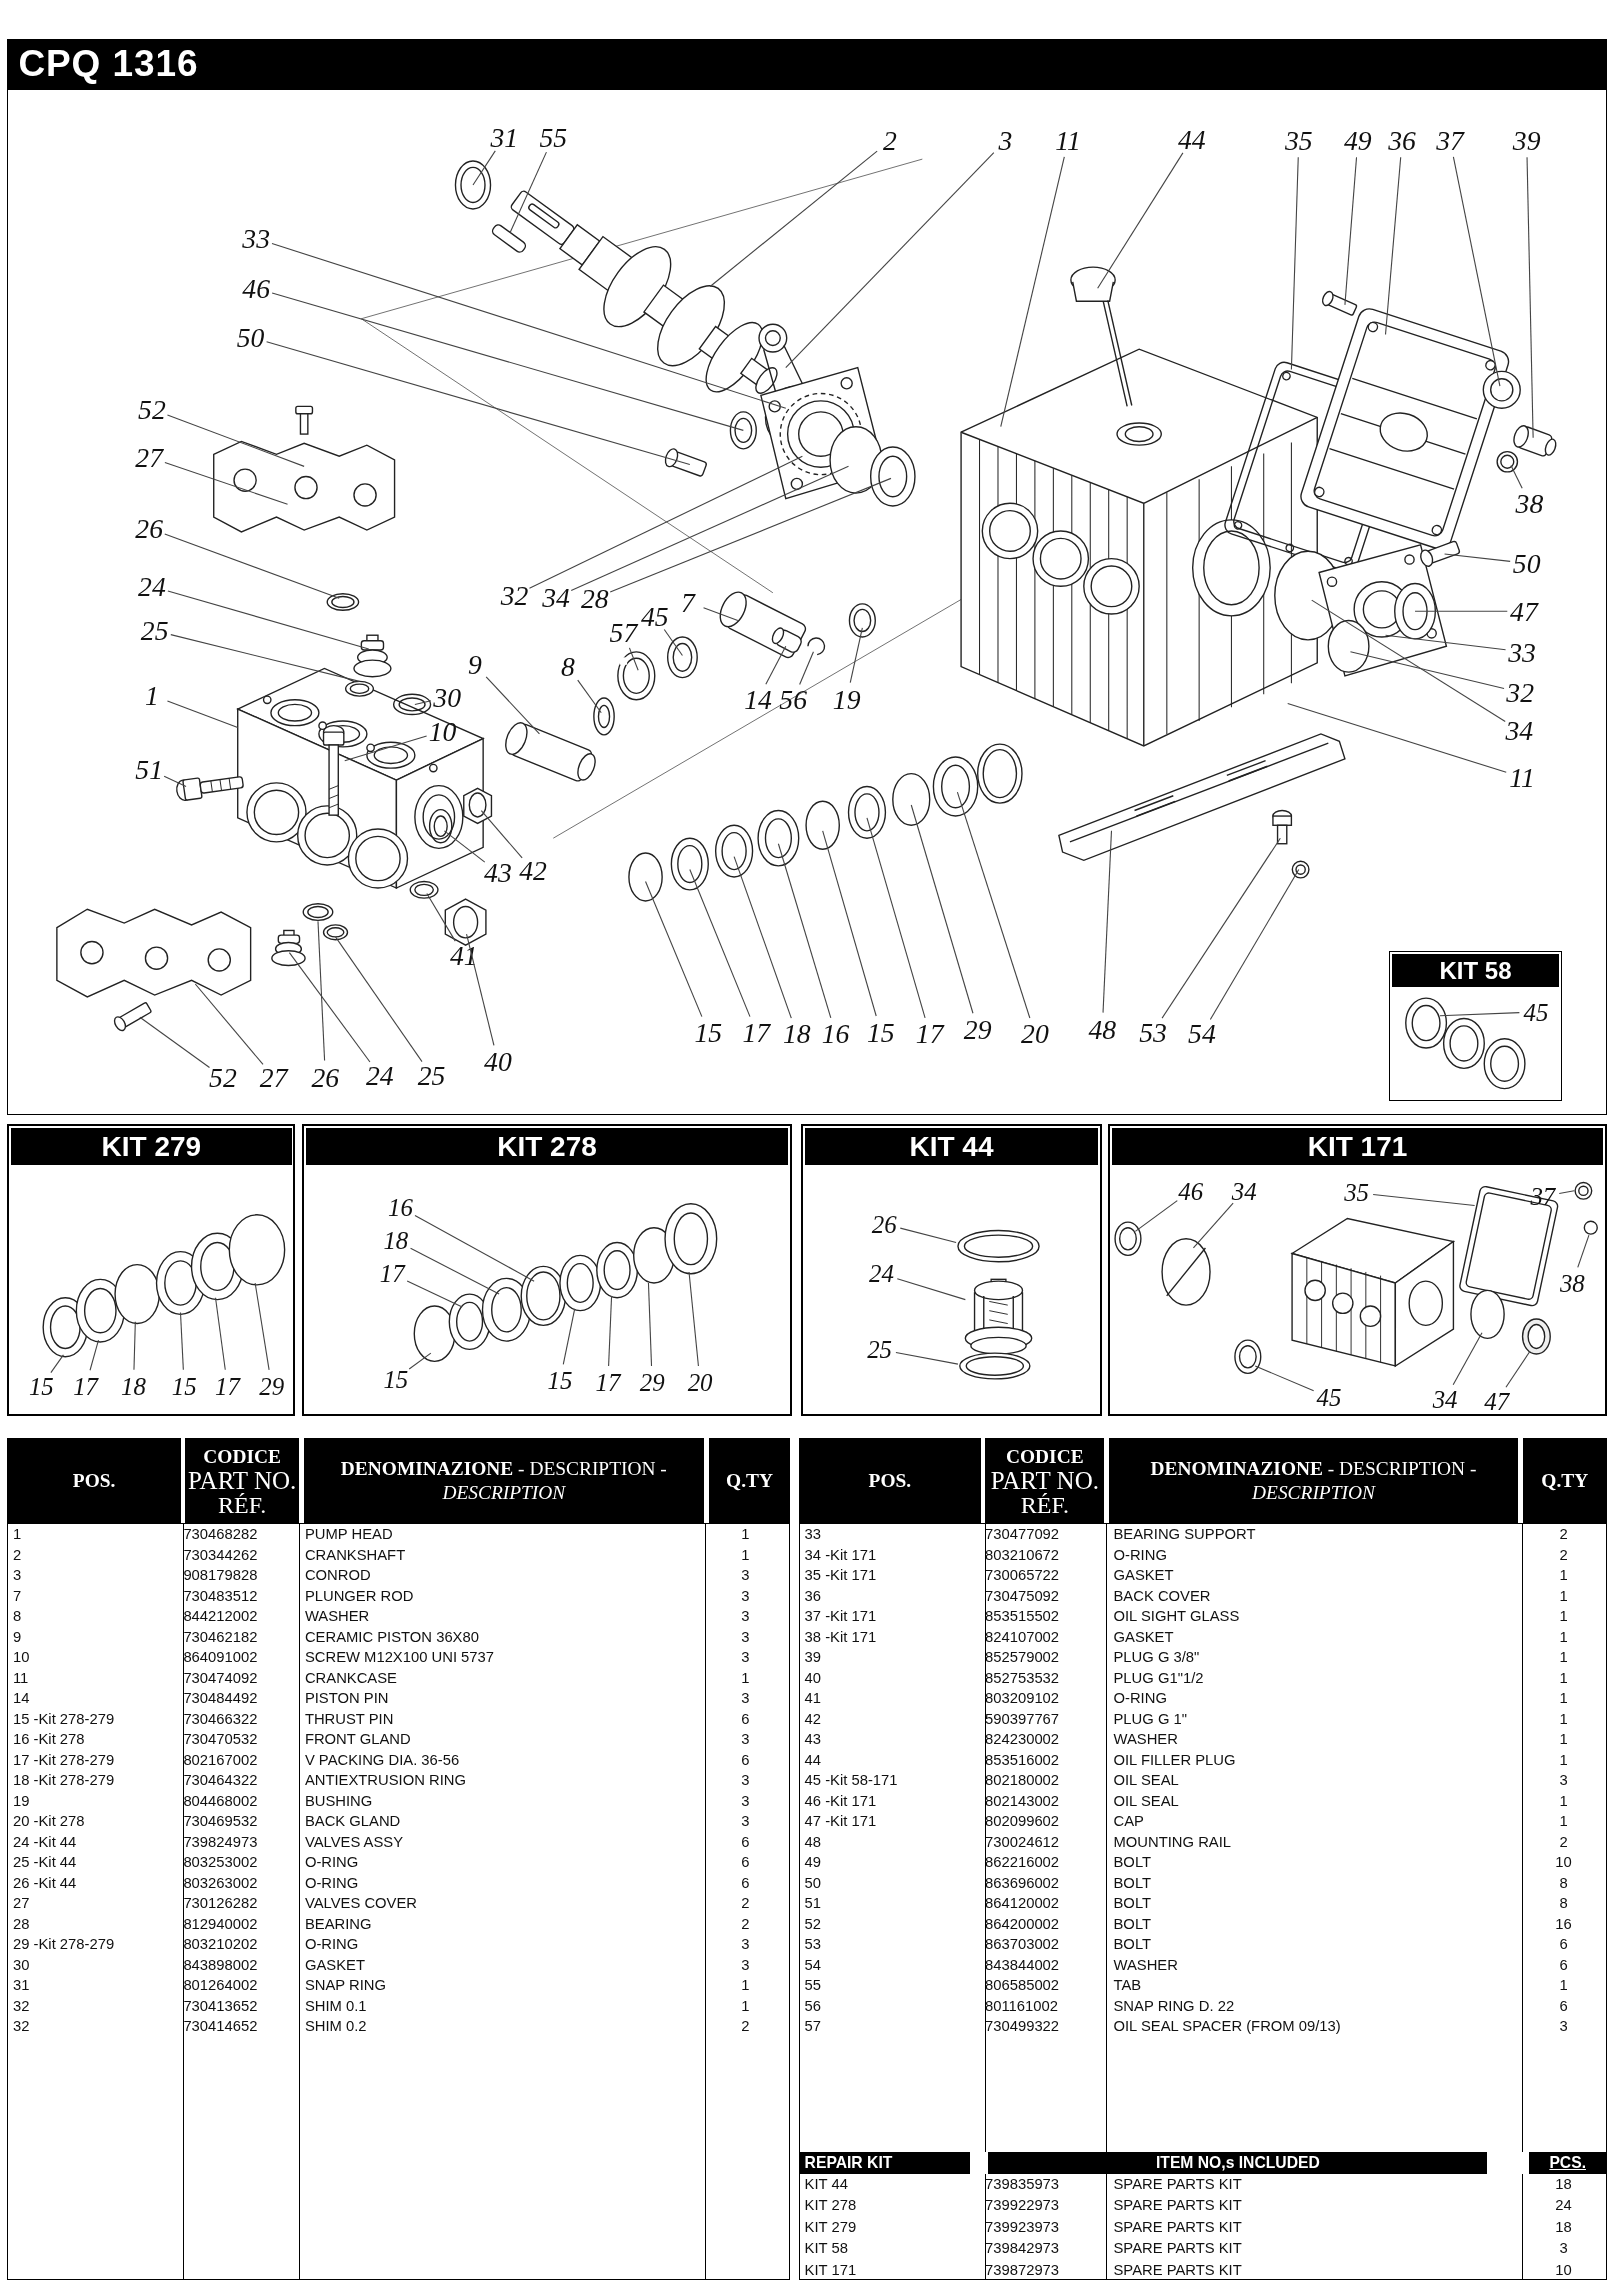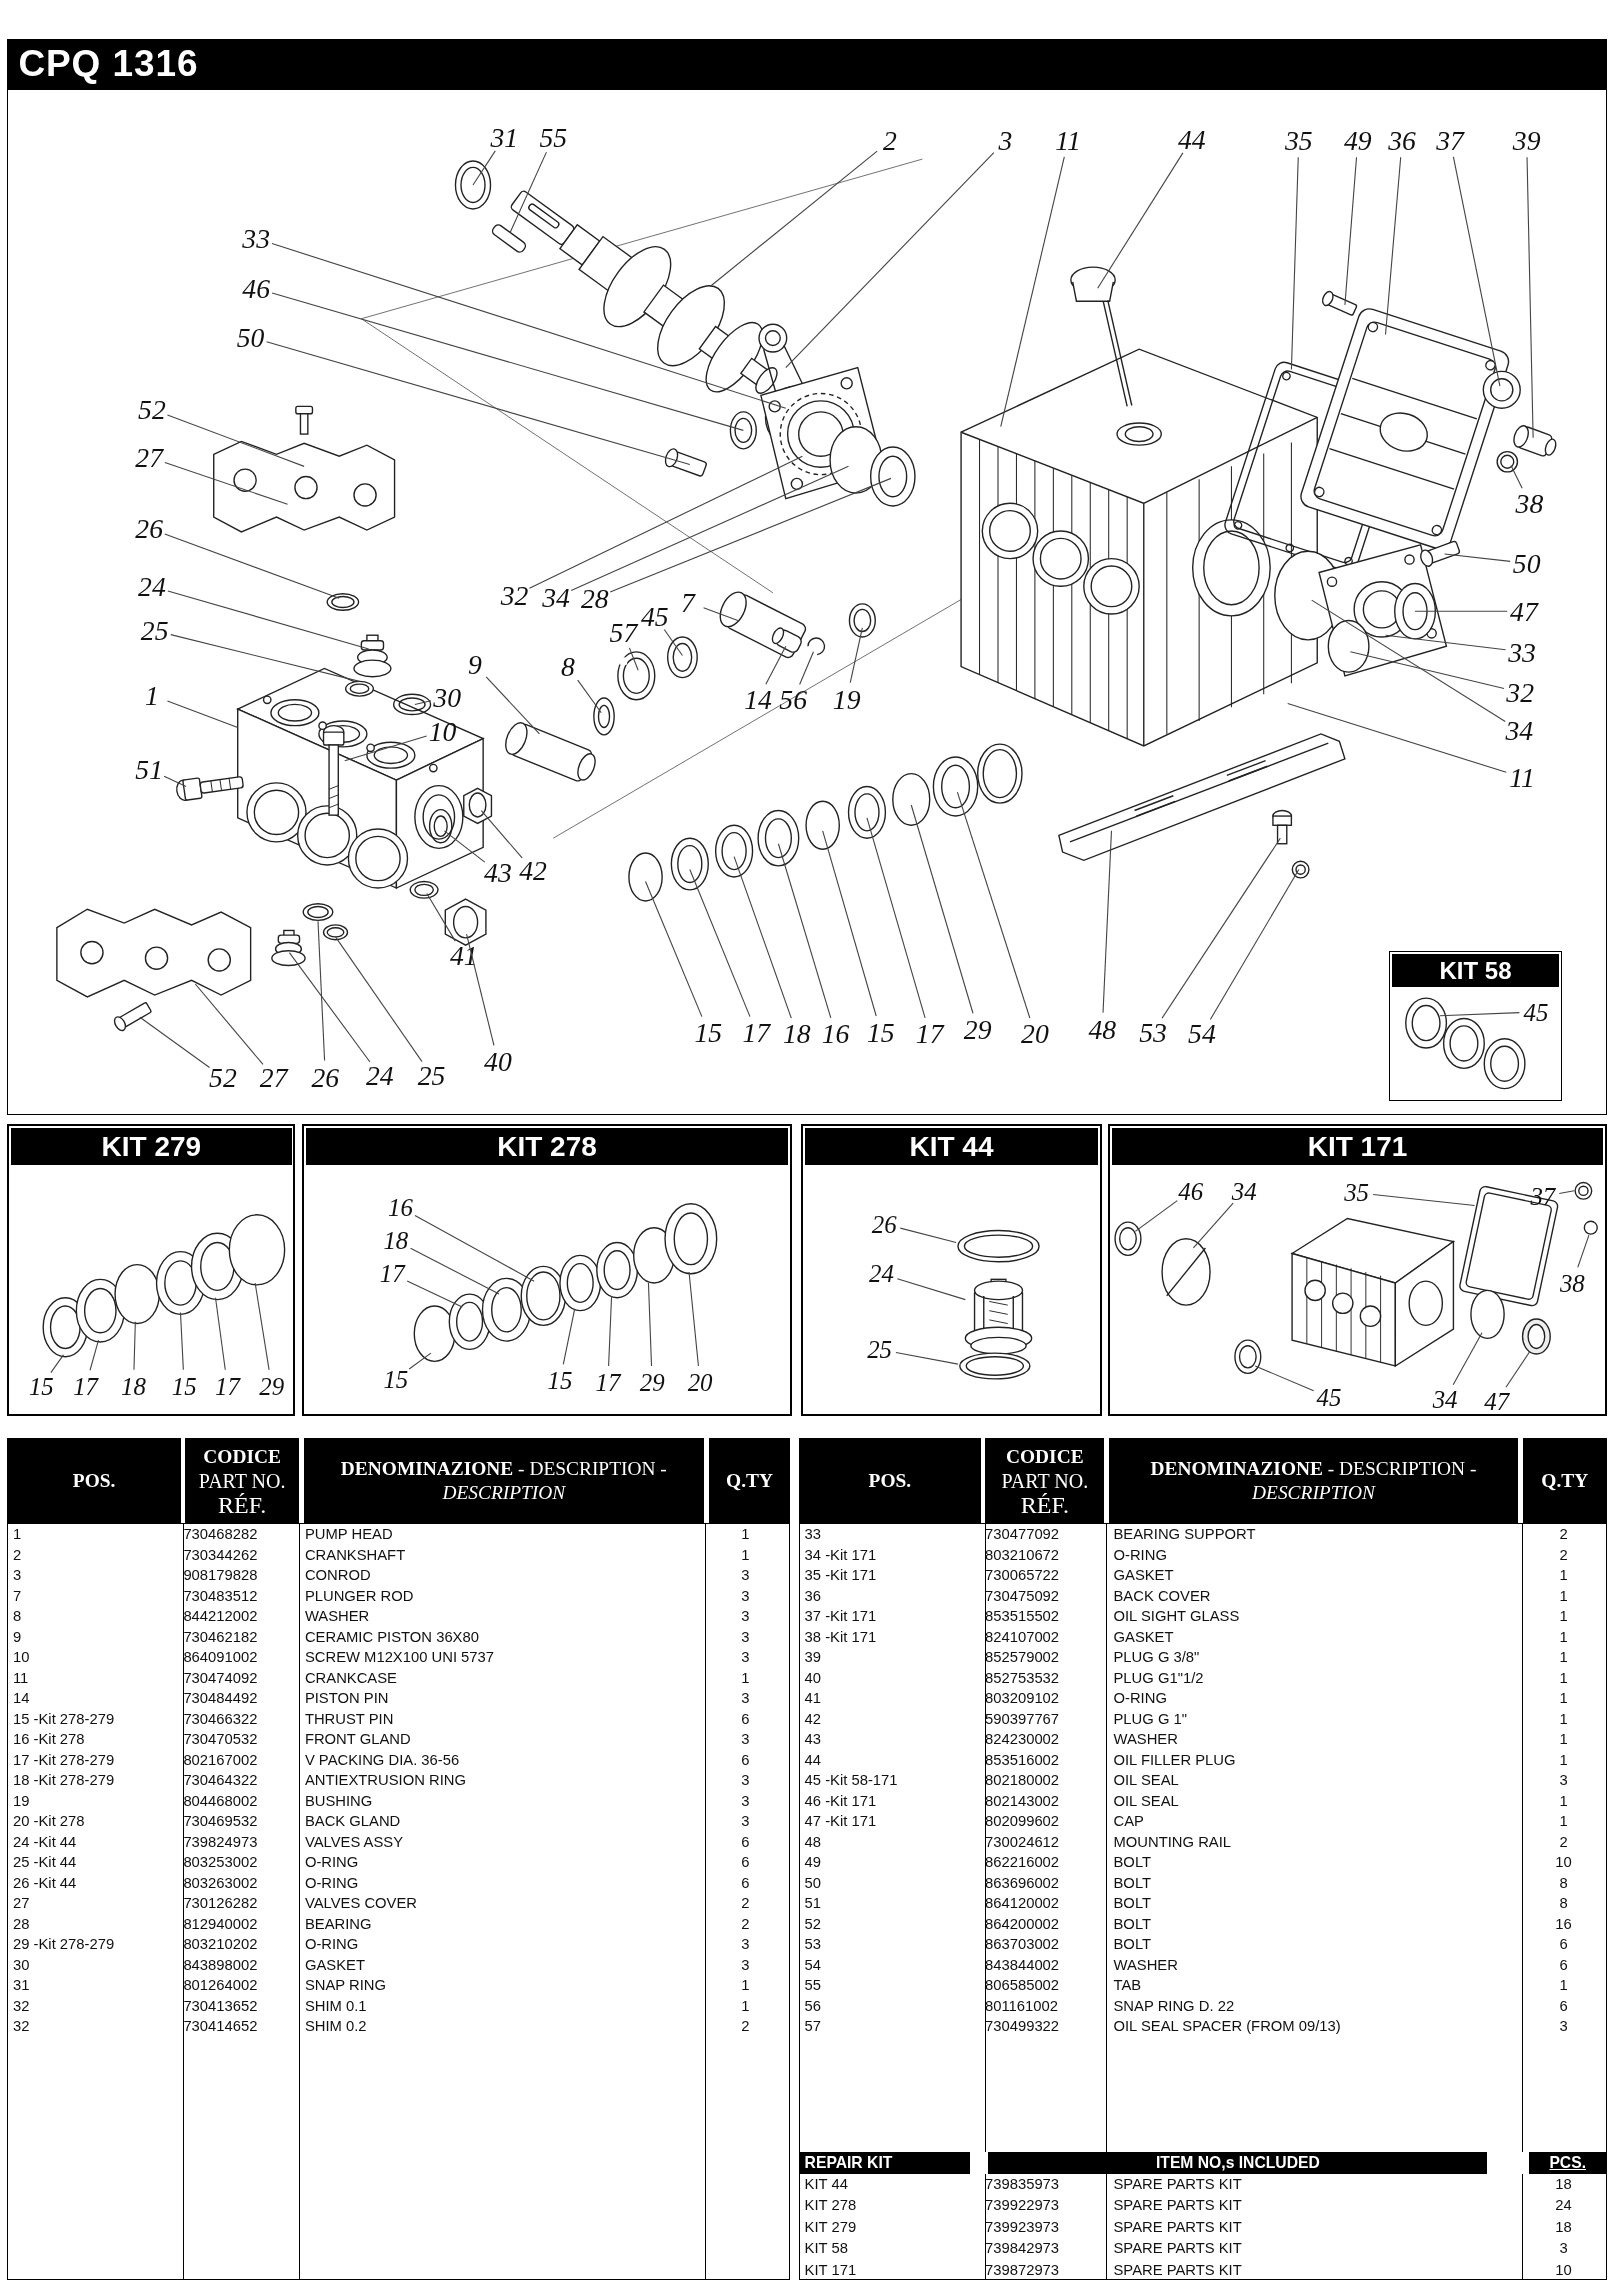--- a/index.html
+++ b/index.html
@@ -16,21 +16,21 @@
   #kit58-box .kithead{height:33px;font-size:24px;line-height:33px;}
   
   .kitbox{top:1124px;height:292px;border:2.8px solid #000;box-sizing:border-box;background:#fff;}
   .kithead{background:#000;color:#fff;text-align:center;font-weight:bold;font-size:28px;line-height:37px;height:37px;margin:1.8px;}
   .kitsvg{position:absolute;left:0;bottom:0;}
   
   .ptable{top:1438px;}
   .thead{display:flex;gap:4.6px;height:85px;}
   .th{background:#000;color:#fff;display:flex;flex-direction:column;justify-content:center;text-align:center;
       font-family:"Liberation Serif",serif;font-size:19.4px;font-weight:bold;line-height:24px;}
-  .th .sub{font-weight:normal;font-size:20px;}
+  .th .sub{font-weight:normal;font-size:25px;}
   .th .it{font-weight:normal;font-size:24px;}
   .hb{font-weight:bold;} .hn{font-weight:normal;} .hi{font-style:italic;font-weight:normal;}
   .tbody{position:relative;border:1.8px solid #000;box-sizing:border-box;background:#fff;}
   .colsep{position:absolute;top:0;bottom:0;width:0;border-left:1.8px solid #000;}
   .trow{display:flex;height:20.5px;font-size:14.8px;line-height:20.5px;white-space:nowrap;}
   .tc{overflow:hidden;}
   .c0{padding-left:4.6px;box-sizing:border-box;}
   .c1{text-align:left;}
   .c2{padding-left:6.5px;box-sizing:border-box;}
   .c3{text-align:center;}

